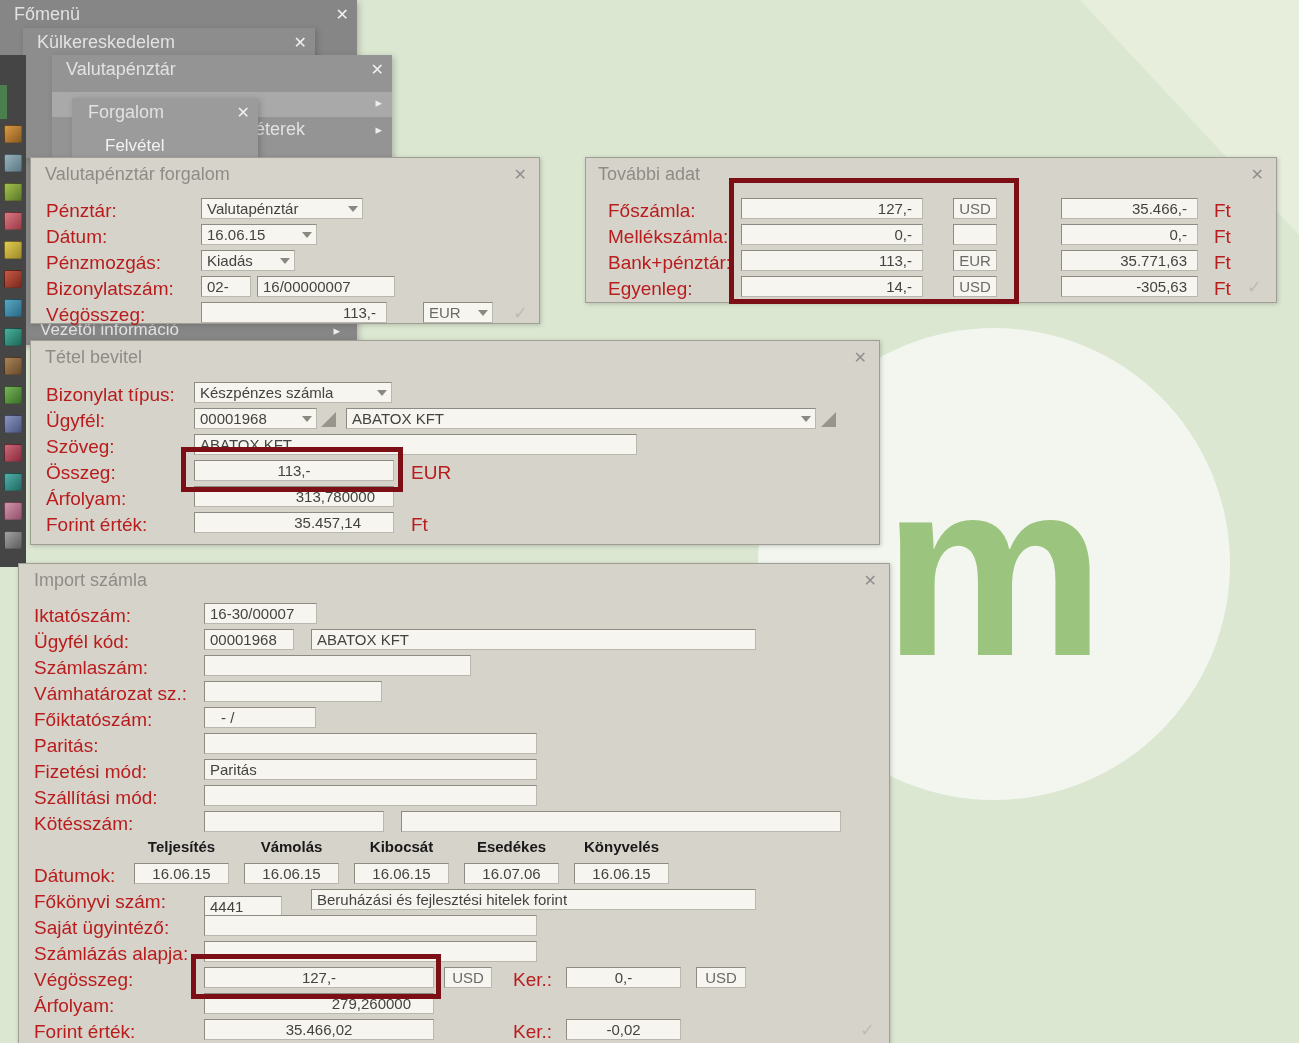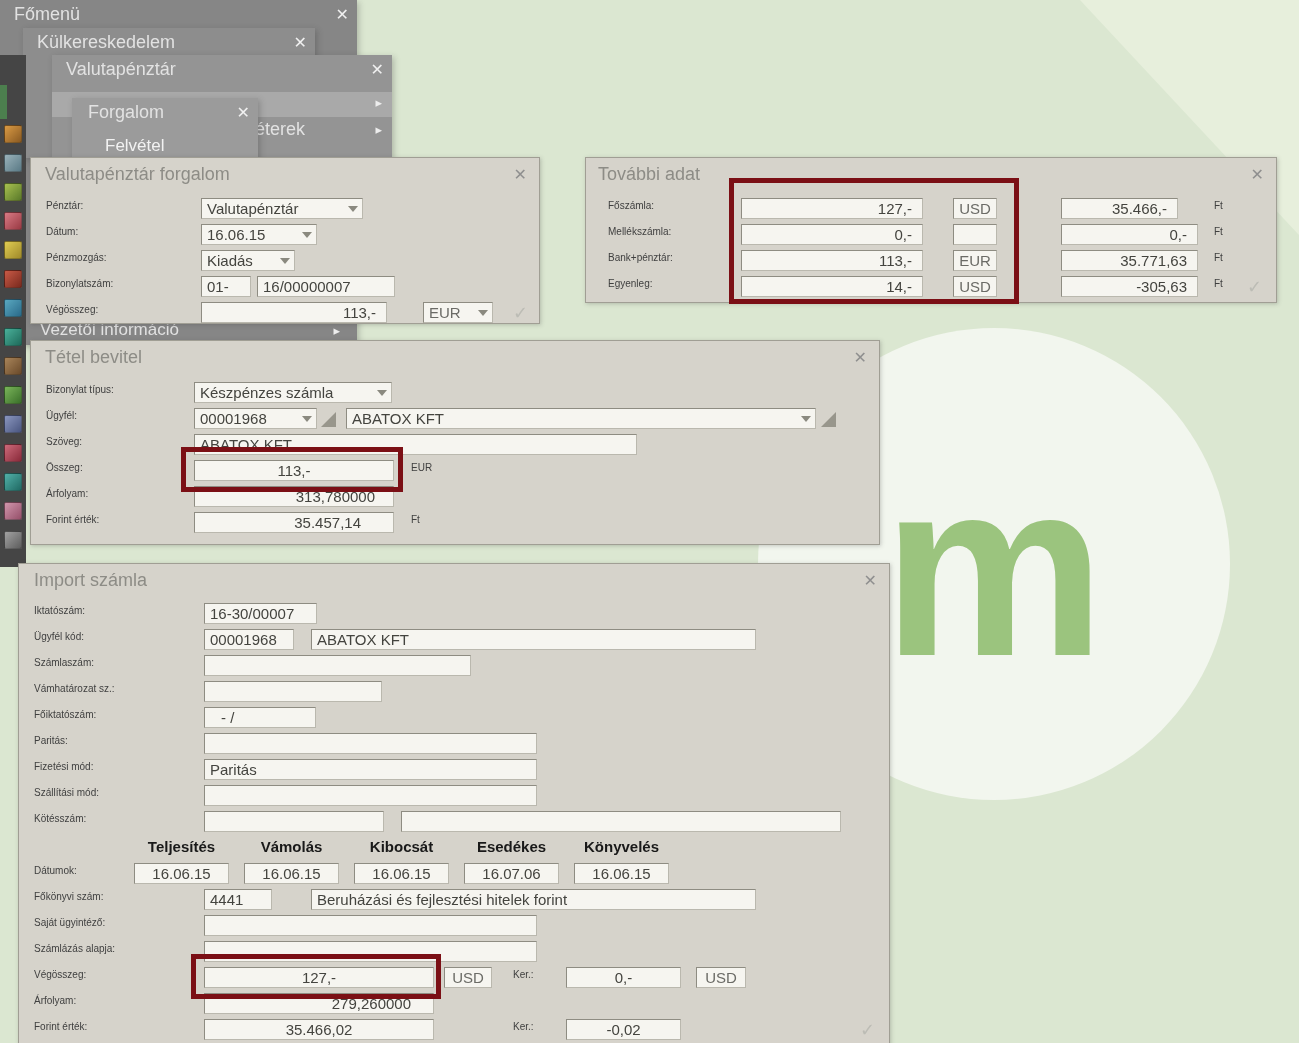--- a/index.html
+++ b/index.html
@@ -31,21 +31,21 @@
   .ticon{position:absolute;left:4px;width:18px;height:18px;border-radius:2px;border:1px solid rgba(0,0,0,.35);}
 
   
   .window{position:absolute;background:#d6d3cb;border:1px solid #a09e94;box-shadow:1px 1px 4px rgba(60,60,60,.25);}
   .w-entry{left:30px;top:157px;width:510px;height:167px;z-index:6;}
   .w-additional{left:585px;top:157px;width:692px;height:146px;z-index:6;}
   .w-item{left:30px;top:340px;width:850px;height:205px;z-index:7;}
   .w-invoice{left:18px;top:548px;width:872px;height:489px;z-index:8;margin-top:15px;}
   .wtitle{position:absolute;left:14px;top:6px;font-size:18px;color:#8d8c86;white-space:nowrap;}
   .wclose{position:absolute;right:12px;top:7px;font-size:16px;color:#8f8f8f;cursor:default;}
-  .lbl{position:absolute;font-size:10px;color:#404040;white-space:nowrap;}
+  .lbl{position:absolute;font-size:19px;color:#b91c1c;white-space:nowrap;}
   .hdr{position:absolute;width:95px;text-align:center;font-size:15px;font-weight:bold;color:#191919;}
   .fld{position:absolute;height:21px;background:#f6f5f0;border:1px solid;border-color:#8e8c82 #bab8ae #bab8ae #8e8c82;font-size:15px;color:#44443f;line-height:19px;padding:0 5px;white-space:nowrap;}
   .fld.right{text-align:right;padding-right:10px;}
   .fld.center{text-align:center;padding:0 2px;}
   .fld.drop{padding-right:18px;}
   .fld .dd{position:absolute;right:4px;top:7px;width:0;height:0;border-left:5px solid transparent;border-right:5px solid transparent;border-top:6px solid #8a897f;}
   .curbox{color:#6b6b66;}
   .lookup{position:absolute;width:0;height:0;border-bottom:15px solid #98968c;border-left:15px solid transparent;}
   .check{position:absolute;font-size:18px;color:#bcbcb5;}
   .hl{position:absolute;border:5px solid var(--hl,#7b0f15);pointer-events:none;z-index:3;}
@@ -135,21 +135,21 @@
     </div>
 
     <div class="lbl" style="left:15px;top:94px;">Pénzmozgás:</div>
     <div class="fld drop" style="left:170px;top:92px;width:94px;">
       <span>Kiadás</span>
       <span class="dd"></span>
     </div>
 
     <div class="lbl" style="left:15px;top:120px;">Bizonylatszám:</div>
     <div class="fld" style="left:170px;top:118px;width:50px;">
-      <span>01-</span>
+      <span>02-</span>
     </div>
     <div class="fld" style="left:226px;top:118px;width:138px;">
       <span>16/00000007</span>
     </div>
 
     <div class="lbl" style="left:15px;top:146px;">Végösszeg:</div>
     <div class="fld right" style="left:170px;top:144px;width:186px;">
       <span>113,-</span>
     </div>
     <div class="fld drop curbox" style="left:392px;top:144px;width:70px;">
@@ -159,21 +159,21 @@
     <div class="check" style="left:482px;top:144px;">✓</div>
   </div>
 
   <div class="window w-additional">
     <div class="wtitle" style="left:12px;">További adat</div>
     <div class="wclose">✕</div>
 
     <div class="lbl" style="left:22px;top:42px;">Főszámla:</div>
     <div class="fld right" style="left:155px;top:40px;width:182px;"><span>127,-</span></div>
     <div class="fld center curbox" style="left:367px;top:40px;width:44px;"><span>USD</span></div>
-    <div class="fld right" style="left:475px;top:40px;width:117px;"><span>35.466,-</span></div>
+    <div class="fld right" style="left:475px;top:40px;width:137px;"><span>35.466,-</span></div>
     <div class="lbl" style="left:628px;top:42px;">Ft</div>
 
     <div class="lbl" style="left:22px;top:68px;">Mellékszámla:</div>
     <div class="fld right" style="left:155px;top:66px;width:182px;"><span>0,-</span></div>
     <div class="fld center curbox" style="left:367px;top:66px;width:44px;"><span></span></div>
     <div class="fld right" style="left:475px;top:66px;width:137px;"><span>0,-</span></div>
     <div class="lbl" style="left:628px;top:68px;">Ft</div>
 
     <div class="lbl" style="left:22px;top:94px;">Bank+pénztár:</div>
     <div class="fld right" style="left:155px;top:92px;width:182px;"><span>113,-</span></div>
@@ -277,21 +277,21 @@
     <div class="hdr" style="left:555px;top:274px;">Könyvelés</div>
 
     <div class="lbl" style="left:15px;top:301px;">Dátumok:</div>
     <div class="fld center" style="left:115px;top:299px;width:95px;"><span>16.06.15</span></div>
     <div class="fld center" style="left:225px;top:299px;width:95px;"><span>16.06.15</span></div>
     <div class="fld center" style="left:335px;top:299px;width:95px;"><span>16.06.15</span></div>
     <div class="fld center" style="left:445px;top:299px;width:95px;"><span>16.07.06</span></div>
     <div class="fld center" style="left:555px;top:299px;width:95px;"><span>16.06.15</span></div>
 
     <div class="lbl" style="left:15px;top:327px;">Főkönyvi szám:</div>
-    <div class="fld" style="left:185px;top:325px;width:68px;"><span>4441</span></div>
+    <div class="fld" style="left:185px;top:332px;width:78px;"><span>4441</span></div>
     <div class="fld" style="left:292px;top:325px;width:445px;"><span>Beruházási és fejlesztési hitelek forint</span></div>
 
     <div class="lbl" style="left:15px;top:353px;">Saját ügyintéző:</div>
     <div class="fld" style="left:185px;top:351px;width:333px;"><span></span></div>
 
     <div class="lbl" style="left:15px;top:379px;">Számlázás alapja:</div>
     <div class="fld" style="left:185px;top:377px;width:333px;"><span></span></div>
 
     <div class="lbl" style="left:15px;top:405px;">Végösszeg:</div>
     <div class="fld center" style="left:185px;top:403px;width:230px;"><span>127,-</span></div>

